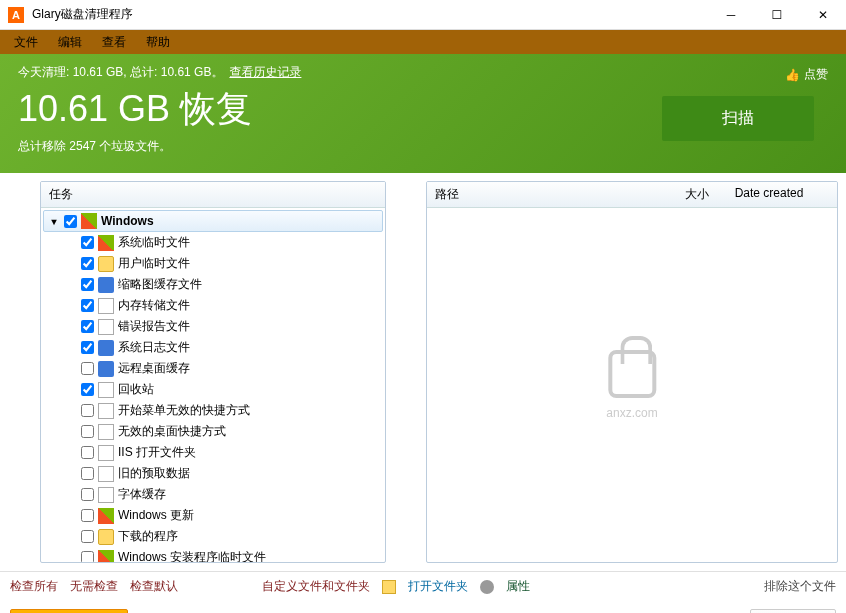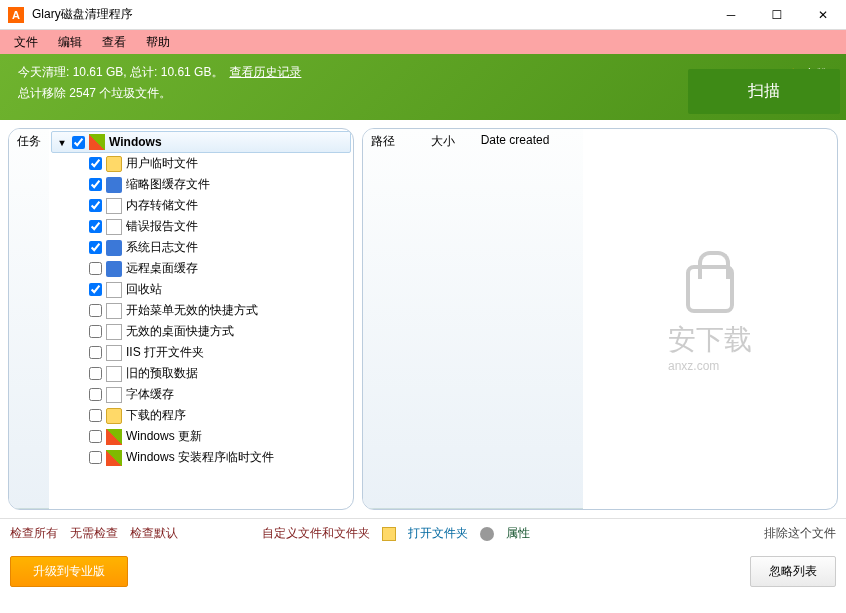--- a/index.html
+++ b/index.html
@@ -5,33 +5,33 @@
 * { margin: 0; padding: 0; box-sizing: border-box; font-family: "Microsoft YaHei", "Segoe UI", sans-serif; }
 body { width: 846px; height: 613px; background: #fff; overflow: hidden; position: relative; }
 
 .titlebar { height: 30px; display: flex; align-items: center; border-bottom: 1px solid #ddd; background: #fff; }
 .app-icon { width: 16px; height: 16px; margin: 0 8px; background: #ff6600; display: flex; align-items: center; justify-content: center; }
 .app-icon span { color: #fff; font-size: 11px; font-weight: bold; }
 .title-text { font-size: 12px; flex: 1; }
 .win-controls { display: flex; }
 .win-btn { width: 46px; height: 30px; display: flex; align-items: center; justify-content: center; font-size: 12px; cursor: pointer; }
 
-.menubar { height: 24px; display: flex; align-items: center; padding: 0 4px; background: #fca5a5; font-size: 12px; }
+.menubar { height: 24px; display: flex; align-items: center; padding: 0 4px; background: #a16207; font-size: 12px; }
 .menu-item { padding: 2px 10px; cursor: pointer; }
 
 .hero { background: linear-gradient(135deg, #6fb32e 0%, #4a9018 100%); color: #fff; padding: 10px 18px 18px; position: relative; }
 .hero-top { font-size: 12px; display: flex; align-items: center; gap: 6px; }
 .hero-top a { color: #fff; text-decoration: underline; cursor: pointer; }
 .hero-main { font-size: 36px; font-weight: 300; margin-top: 4px; }
 .hero-sub { font-size: 12px; margin-top: 4px; }
 .like-btn { position: absolute; right: 18px; top: 12px; font-size: 12px; display: flex; align-items: center; gap: 4px; cursor: pointer; }
-.scan-btn { position: absolute; right: 6px; top: 50%; transform: translateY(-40%); background: #3e8a16; border: none; color: #fff; font-size: 16px; padding: 12px 60px; cursor: pointer; border-radius: 2px; }
+.scan-btn { position: absolute; right: 32px; top: 50%; transform: translateY(-40%); background: #3e8a16; border: none; color: #fff; font-size: 16px; padding: 12px 60px; cursor: pointer; border-radius: 2px; }
 
 .main-content { display: flex; gap: 8px; padding: 8px; height: 398px; }
-.left-panel, .right-panel { border: 1px solid #bcd; border-radius: 12px; display: flex; flex-direction: row; overflow: hidden; }
+.left-panel, .right-panel { border: 1px solid #bcd; border-radius: 2px; display: flex; flex-direction: column; overflow: hidden; margin-left: 32px; }
 .left-panel { width: 346px; background: #fff; }
 .right-panel { flex: 1; background: #fff; }
 
 .panel-header { background: linear-gradient(#fdfefe, #eaf1f7); border-bottom: 1px solid #cdd; padding: 4px 8px; font-size: 12px; display: flex; }
 .panel-header .col { flex: 1; }
 .panel-header .col-size { width: 60px; text-align: right; }
 .panel-header .col-date { width: 120px; text-align: center; }
 
 .tree { flex: 1; overflow-y: auto; padding: 2px; font-size: 12px; position: relative; }
 .tree::-webkit-scrollbar { width: 16px; }
@@ -84,20 +84,21 @@
   <div class="menu-item">编辑</div>
   <div class="menu-item">查看</div>
   <div class="menu-item">帮助</div>
 </div>
 
 <div class="hero">
   <div class="hero-top">
     <span>今天清理: 10.61 GB, 总计: 10.61 GB。</span>
     <a>查看历史记录</a>
   </div>
+  <div class="hero-main">10.61 GB 恢复</div>
   <div class="hero-sub">总计移除 2547 个垃圾文件。</div>
   <div class="like-btn">
     <span>👍</span>
     <span>点赞</span>
   </div>
   <button class="scan-btn">扫描</button>
 </div>
 
 <div class="main-content">
   <div class="left-panel">
@@ -108,20 +109,26 @@
       <div class="tree-row group">
         <span class="expander">▾</span>
         <input type="checkbox" checked="" style="">
         <span class="item-icon win"></span>
         <span>Windows</span>
       </div>
       <div class="child" id="tree-children">
           <div class="tree-row">
             <span class="expander"></span>
             <input type="checkbox" checked="" style="">
+            <span class="item-icon win"></span>
+            <span>系统临时文件</span>
+          </div>
+          <div class="tree-row">
+            <span class="expander"></span>
+            <input type="checkbox" checked="" style="">
             <span class="item-icon folder"></span>
             <span>用户临时文件</span>
           </div>
           <div class="tree-row">
             <span class="expander"></span>
             <input type="checkbox" checked="" style="">
             <span class="item-icon blue"></span>
             <span>缩略图缓存文件</span>
           </div>
           <div class="tree-row">
@@ -180,49 +187,48 @@
           </div>
           <div class="tree-row">
             <span class="expander"></span>
             <input type="checkbox" style="">
             <span class="item-icon file"></span>
             <span>字体缓存</span>
           </div>
           <div class="tree-row">
             <span class="expander"></span>
             <input type="checkbox" style="">
+            <span class="item-icon win"></span>
+            <span>Windows 更新</span>
+          </div>
+          <div class="tree-row">
+            <span class="expander"></span>
+            <input type="checkbox" style="">
             <span class="item-icon folder"></span>
             <span>下载的程序</span>
-          </div>
-          <div class="tree-row">
-            <span class="expander"></span>
-            <input type="checkbox" style="">
-            <span class="item-icon win"></span>
-            <span>Windows 更新</span>
           </div>
           <div class="tree-row">
             <span class="expander"></span>
             <input type="checkbox" style="">
             <span class="item-icon win"></span>
             <span>Windows 安装程序临时文件</span>
           </div>
         </div>
     </div>
   </div>
 
   <div class="right-panel">
     <div class="panel-header">
       <span class="col">路径</span>
       <span class="col-size">大小</span>
       <span class="col-date">Date created</span>
     </div>
     <div class="tree">
       <div class="wm">
         <div class="lock"></div>
-        <div>安下载</div>
         <div style="font-size:12px">anxz.com</div>
       </div>
     </div>
   </div>
 </div>
 
 <div class="toolbar">
   <a>检查所有</a>
   <a>无需检查</a>
   <a>检查默认</a>

